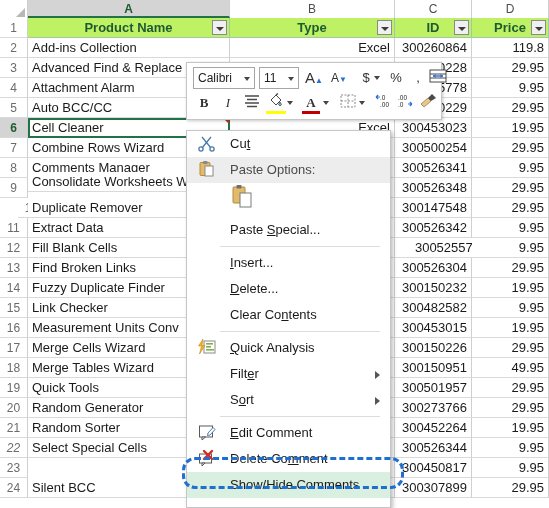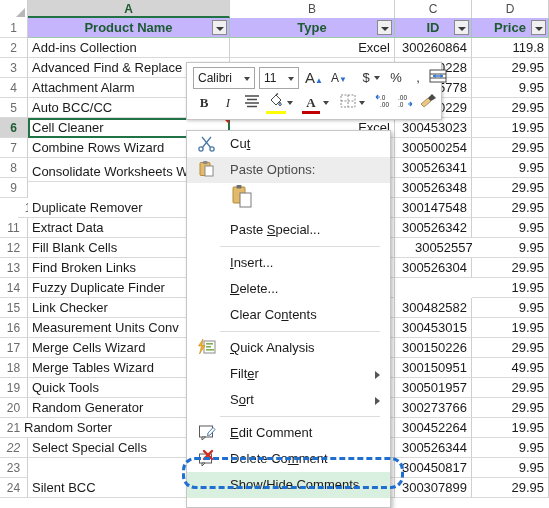--- a/index.html
+++ b/index.html
@@ -20,21 +20,21 @@
     border-right:1px solid #cfcfcf;}
   .colhead.sel{background:#d4d4d4;color:#1f5b32;font-weight:bold;
     border-bottom:2px solid #217346;}
   .rowhead{position:absolute;left:0;width:28px;height:20px;line-height:20px;
     text-align:center;font-size:12px;color:#6b6b6b;background:#fff;
     border-right:1px solid #cfcfcf;border-bottom:1px solid #d9d9d9;box-sizing:border-box;}
   .rowhead.sel{color:#1f5b32;font-weight:bold;background:#d4d4d4;}
   .cell{position:absolute;height:20px;line-height:20px;box-sizing:border-box;
     border-right:1px solid #d0d0d0;border-bottom:1px solid #d9d9d9;
     padding:0 4px;overflow:hidden;white-space:nowrap;background:#fff;font-size:13px;}
-  .cell.hdr{background:#c4b5fd;color:#1f5b32;font-weight:bold;text-align:center;
+  .cell.hdr{background:#bef264;color:#1f5b32;font-weight:bold;text-align:center;
     border-bottom:1px solid #9ecaa9;border-right:1px solid #9ecaa9;}
   .cell.num{text-align:right;}
   .cell.ctr{text-align:right;}
   .filterbtn{position:absolute;width:15px;height:15px;background:#f0f0f0;
     border:1px solid #8a8a8a;box-sizing:border-box;}
   .filterbtn i{position:absolute;left:3px;top:6px;width:0;height:0;
     border-left:4px solid transparent;border-right:4px solid transparent;
     border-top:4px solid #3c3c3c;}
   .selcell{position:absolute;border:2px solid #217346;box-sizing:border-box;
     pointer-events:none;}
@@ -134,21 +134,21 @@
     <div class="cell" style="left: 28px; width: 202px; top: 138px;">Combine Rows Wizard</div>
     <div class="cell ctr" style="left: 230px; width: 165px; top: 138px;"></div>
     <div class="cell num" style="left: 395px; width: 77px; top: 138px;">300500254</div>
     <div class="cell num" style="left: 472px; width: 77px; top: 138px;">29.95</div>
     <div class="rowhead" style="top: 158px;">8</div>
     <div class="cell" style="left: 28px; width: 202px; top: 158px;">Comments Manager</div>
     <div class="cell ctr" style="left: 230px; width: 165px; top: 158px;"></div>
     <div class="cell num" style="left: 395px; width: 77px; top: 158px;">300526341</div>
     <div class="cell num" style="left: 472px; width: 77px; top: 158px;">9.95</div>
     <div class="rowhead" style="top: 178px;">9</div>
-    <div class="cell" style="left: 28px; width: 202px; top: 162px;">Consolidate Worksheets W</div>
+    <div class="cell" style="left: 28px; width: 202px; top: 172px;">Consolidate Worksheets W</div>
     <div class="cell ctr" style="left: 230px; width: 165px; top: 178px;"></div>
     <div class="cell num" style="left: 395px; width: 77px; top: 178px;">300526348</div>
     <div class="cell num" style="left: 472px; width: 77px; top: 178px;">29.95</div>
     <div class="rowhead" style="top: 198px; margin-left: 18px;">10</div>
     <div class="cell" style="left: 28px; width: 202px; top: 198px;">Duplicate Remover</div>
     <div class="cell ctr" style="left: 230px; width: 165px; top: 198px;"></div>
     <div class="cell num" style="left: 395px; width: 77px; top: 198px;">300147548</div>
     <div class="cell num" style="left: 472px; width: 77px; top: 198px;">29.95</div>
     <div class="rowhead" style="top: 218px;">11</div>
     <div class="cell" style="left: 28px; width: 202px; top: 218px;">Extract Data</div>
@@ -161,20 +161,21 @@
     <div class="cell num" style="left: 395px; width: 90px; top: 238px;">300525573</div>
     <div class="cell num" style="left: 472px; width: 77px; top: 238px;">9.95</div>
     <div class="rowhead" style="top: 258px;">13</div>
     <div class="cell" style="left: 28px; width: 202px; top: 258px;">Find Broken Links</div>
     <div class="cell ctr" style="left: 230px; width: 165px; top: 258px;"></div>
     <div class="cell num" style="left: 395px; width: 77px; top: 258px;">300526304</div>
     <div class="cell num" style="left: 472px; width: 77px; top: 258px;">29.95</div>
     <div class="rowhead" style="top: 278px;">14</div>
     <div class="cell" style="left: 28px; width: 202px; top: 278px;">Fuzzy Duplicate Finder</div>
     <div class="cell ctr" style="left: 230px; width: 165px; top: 278px;"></div>
+    <div class="cell num" style="left: 395px; width: 77px; top: 278px;">300150232</div>
     <div class="cell num" style="left: 472px; width: 77px; top: 278px;">19.95</div>
     <div class="rowhead" style="top: 298px;">15</div>
     <div class="cell" style="left: 28px; width: 202px; top: 298px;">Link Checker</div>
     <div class="cell ctr" style="left: 230px; width: 165px; top: 298px;"></div>
     <div class="cell num" style="left: 395px; width: 77px; top: 298px;">300482582</div>
     <div class="cell num" style="left: 472px; width: 77px; top: 298px;">9.95</div>
     <div class="rowhead" style="top: 318px;">16</div>
     <div class="cell" style="left: 28px; width: 202px; top: 318px;">Measurement Units Conv</div>
     <div class="cell ctr" style="left: 230px; width: 165px; top: 318px;"></div>
     <div class="cell num" style="left: 395px; width: 77px; top: 318px;">300453015</div>
@@ -193,21 +194,21 @@
     <div class="cell" style="left: 28px; width: 202px; top: 378px;">Quick Tools</div>
     <div class="cell ctr" style="left: 230px; width: 165px; top: 378px;"></div>
     <div class="cell num" style="left: 395px; width: 77px; top: 378px;">300501957</div>
     <div class="cell num" style="left: 472px; width: 77px; top: 378px;">29.95</div>
     <div class="rowhead" style="top: 398px;">20</div>
     <div class="cell" style="left: 28px; width: 202px; top: 398px;">Random Generator</div>
     <div class="cell ctr" style="left: 230px; width: 165px; top: 398px;"></div>
     <div class="cell num" style="left: 395px; width: 77px; top: 398px;">300273766</div>
     <div class="cell num" style="left: 472px; width: 77px; top: 398px;">29.95</div>
     <div class="rowhead" style="top: 418px;">21</div>
-    <div class="cell" style="left: 20px; width: 202px; top: 418px;">Random Sorter</div>
+    <div class="cell" style="left: 28px; width: 202px; top: 418px;">Random Sorter</div>
     <div class="cell ctr" style="left: 230px; width: 165px; top: 418px;"></div>
     <div class="cell num" style="left: 395px; width: 77px; top: 418px;">300452264</div>
     <div class="cell num" style="left: 472px; width: 77px; top: 418px;">19.95</div>
     <div class="rowhead" style="top: 438px; font-style: italic;">22</div>
     <div class="cell" style="left: 28px; width: 202px; top: 438px;">Select Special Cells</div>
     <div class="cell ctr" style="left: 230px; width: 165px; top: 438px;"></div>
     <div class="cell num" style="left: 395px; width: 77px; top: 438px;">300526344</div>
     <div class="cell num" style="left: 472px; width: 77px; top: 438px;">9.95</div>
     <div class="rowhead" style="top: 458px;">23</div>
     <div class="cell ctr" style="left: 230px; width: 165px; top: 458px;"></div>

